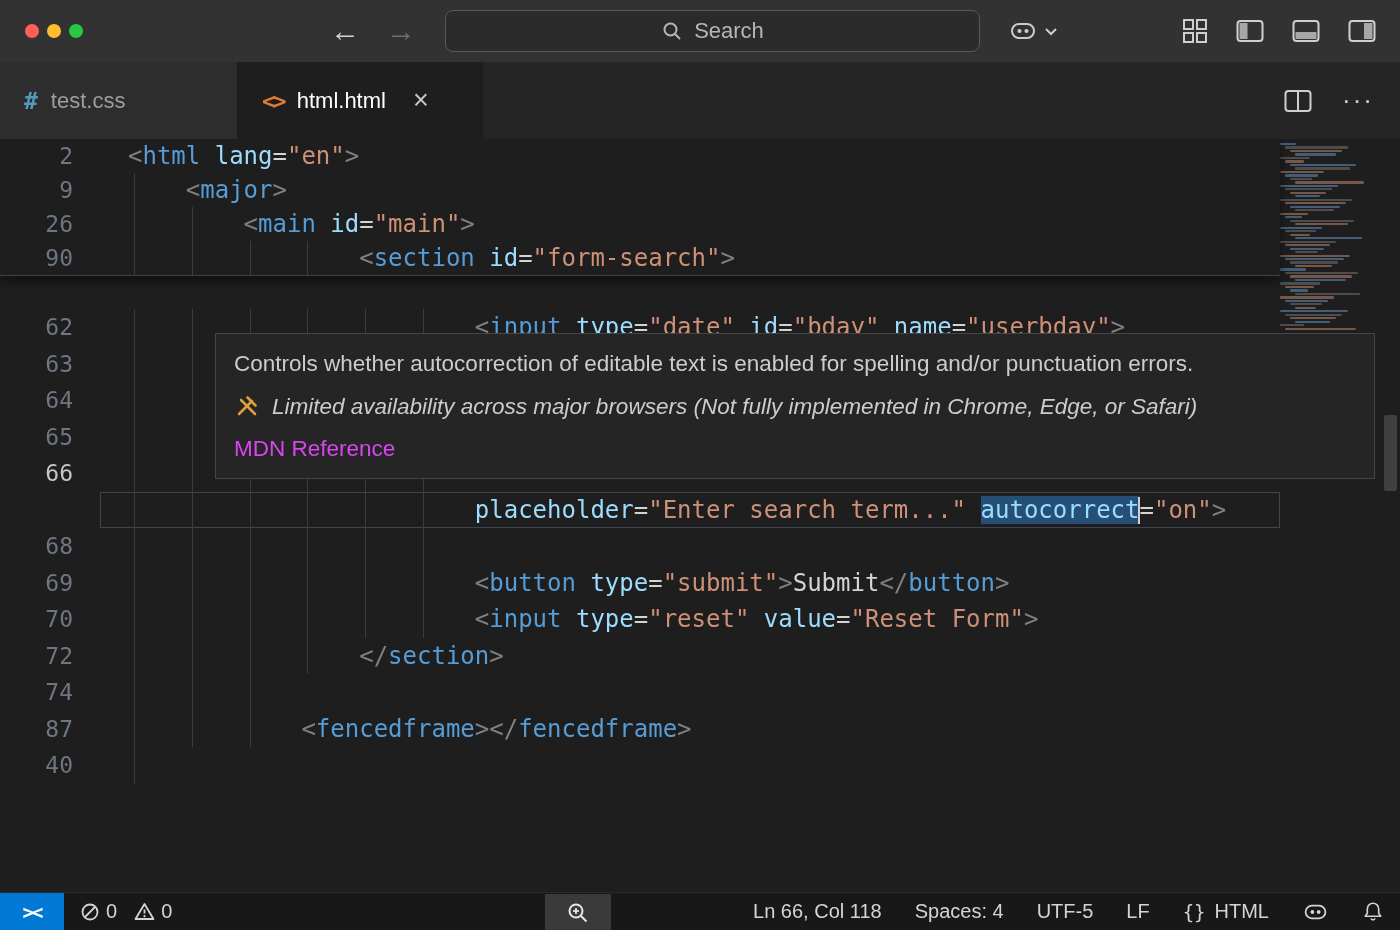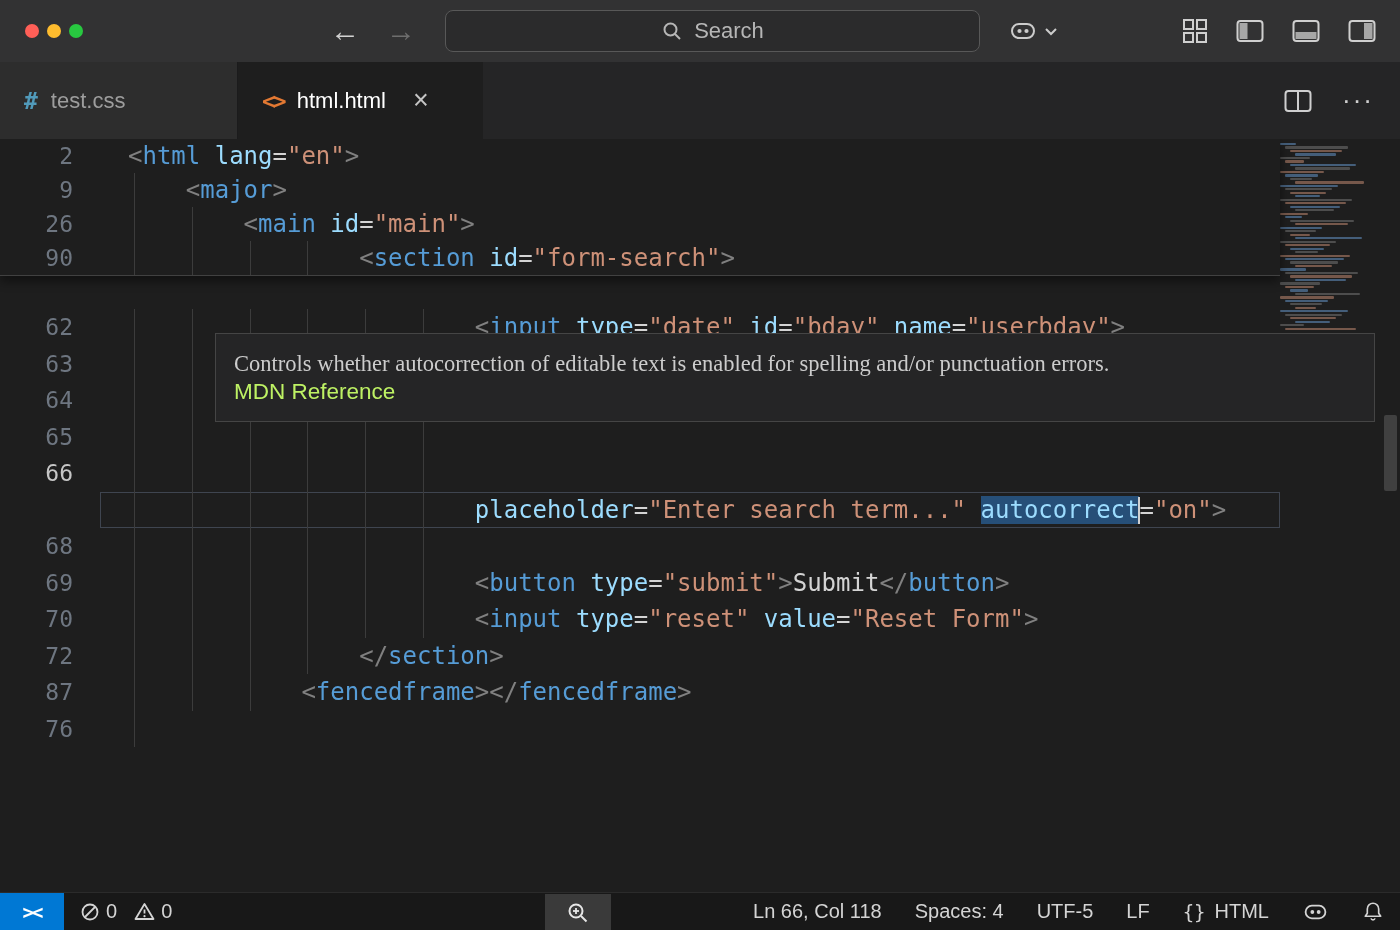--- a/index.html
+++ b/index.html
@@ -51,23 +51,23 @@
 
   
   .minimap { position:absolute; top:4px; right:25px; width:95px; z-index:2; }
   .mm-row { height:2.2px; margin-bottom:1.3px; border-radius:1px; }
   .scroll-thumb { position:absolute; right:3px; top:276px; width:13px; height:76px;
     background:rgba(121,121,121,0.38); border-radius:2px; z-index:4; }
 
   
   .tooltip { position:absolute; left:215px; top:333px; width:1160px; background:#252526;
     border:1px solid #454545; padding:15px 18px 16px 18px; z-index:6; color:#cccccc; font-size:22.5px; }
-  .tooltip .desc { line-height:1.35;font-family:Liberation Serif, serif; }
+  .tooltip .desc { line-height:1.35; }
   .tooltip .avail { display:flex; align-items:center; gap:12px; margin-top:15px; font-style:italic; }
-  .tooltip .mdn { color:#bef264; font-style:normal; }
+  .tooltip .mdn { margin-top:16px; color:#d946ef; font-style:normal; }
 
   
   .statusbar { position:absolute; left:0; right:0; bottom:0; height:38px; background:#181818;
     border-top:1px solid #2b2b2b; display:flex; align-items:center; color:#d4d4d4; font-size:20px; }
   .remote { width:64px; height:38px; background:#0078d4; color:#fff; display:flex; align-items:center;
     justify-content:center; font-family:"DejaVu Sans Mono",monospace; font-weight:bold; font-size:19px; letter-spacing:-2px; }
   .problems { display:flex; align-items:center; gap:7px; padding-left:16px; }
   .problems .grp { display:flex; align-items:center; gap:6px; margin-right:10px; }
   .zoom-item { position:absolute; left:545px; top:1px; width:66px; height:37px; background:#3a3a3a;
     display:flex; align-items:center; justify-content:center; }
@@ -202,25 +202,29 @@
       </div>
       <div class="code-row">
         <div class="gutter">70</div>
         <div class="code"><span class="guide">    </span><span class="guide">    </span><span class="guide">    </span><span class="guide">    </span><span class="guide">    </span><span class="guide">    </span><span class="tk-p">&lt;</span><span class="tk-t">input</span><span class="tk-x"> </span><span class="tk-a">type</span><span class="tk-o">=</span><span class="tk-s">"reset"</span><span class="tk-x"> </span><span class="tk-a">value</span><span class="tk-o">=</span><span class="tk-s">"Reset Form"</span><span class="tk-p">&gt;</span></div>
       </div>
       <div class="code-row">
         <div class="gutter">72</div>
         <div class="code"><span class="guide">    </span><span class="guide">    </span><span class="guide">    </span><span class="guide">    </span><span class="tk-p">&lt;/</span><span class="tk-t">section</span><span class="tk-p">&gt;</span></div>
       </div>
       <div class="code-row">
+        <div class="gutter">74</div>
+        <div class="code"><span class="guide">    </span><span class="guide">    </span><span class="guide">    </span></div>
+      </div>
+      <div class="code-row">
         <div class="gutter">87</div>
         <div class="code"><span class="guide">    </span><span class="guide">    </span><span class="guide">    </span><span class="tk-p">&lt;</span><span class="tk-t">fencedframe</span><span class="tk-p">&gt;&lt;/</span><span class="tk-t">fencedframe</span><span class="tk-p">&gt;</span></div>
       </div>
       <div class="code-row">
-        <div class="gutter">76</div>
+        <div class="gutter">40</div>
         <div class="code"><span class="guide">    </span></div>
       </div>
     </div>
   <div class="sticky-wrap" id="sticky">
       <div class="code-row">
         <div class="gutter">2</div>
         <div class="code"><span class="tk-p">&lt;</span><span class="tk-t">html</span><span class="tk-x"> </span><span class="tk-a">lang</span><span class="tk-o">=</span><span class="tk-s">"en"</span><span class="tk-p">&gt;</span></div>
       </div>
       <div class="code-row">
         <div class="gutter">9</div>
@@ -288,20 +292,32 @@
       <div class="mm-row" style="width: 57px; margin-left: 5px; background: rgba(190, 190, 190, 0.3);"></div>
       <div class="mm-row" style="width: 46px; margin-left: 10px; background: rgba(206, 145, 120, 0.5);"></div>
       <div class="mm-row" style="width: 35px; margin-left: 15px; background: rgba(100, 148, 199, 0.55);"></div>
       <div class="mm-row" style="width: 24px; margin-left: 0px; background: rgba(190, 190, 190, 0.3);"></div>
       <div class="mm-row" style="width: 71px; margin-left: 5px; background: rgba(206, 145, 120, 0.5);"></div>
     </div>
   <div class="scroll-thumb"></div>
 
   <div class="tooltip" style="position:fixed;">
     <div class="desc">Controls whether autocorrection of editable text is enabled for spelling and/or punctuation errors.</div>
+    <div class="avail">
+      <span>
+        <svg width="26" height="24" viewBox="0 0 26 24">
+            <g stroke="#dd9f3d" stroke-width="2.6" stroke-linecap="round" fill="none">
+              <path d="M5 19 L18 6"></path>
+              <path d="M13.5 2.5 L21.5 10.5"></path>
+              <path d="M7 5 L21 19"></path>
+            </g>
+          </svg>
+      </span>
+      <span>Limited availability across major browsers (Not fully implemented in Chrome, Edge, or Safari)</span>
+    </div>
     <div class="mdn">MDN Reference</div>
   </div>
 </div>
 
 <div class="statusbar">
   <div class="remote">
     <span>&gt;&lt;</span>
   </div>
   <div class="problems">
     <span class="grp">

